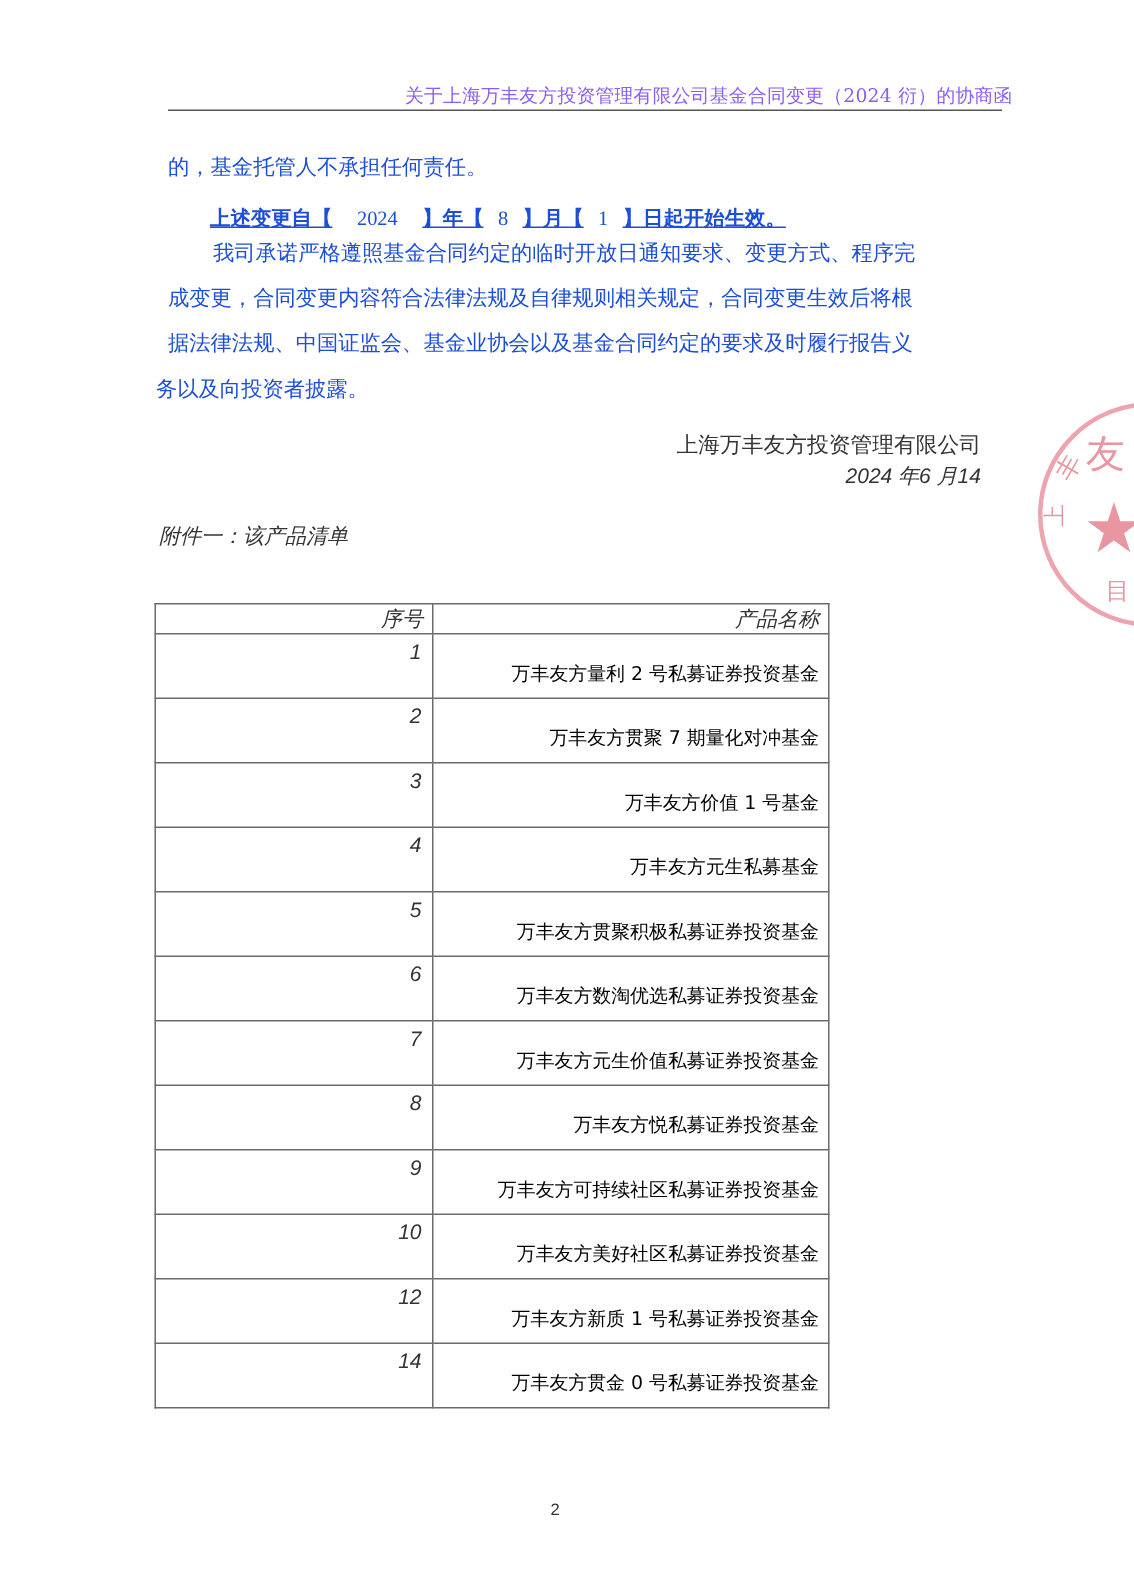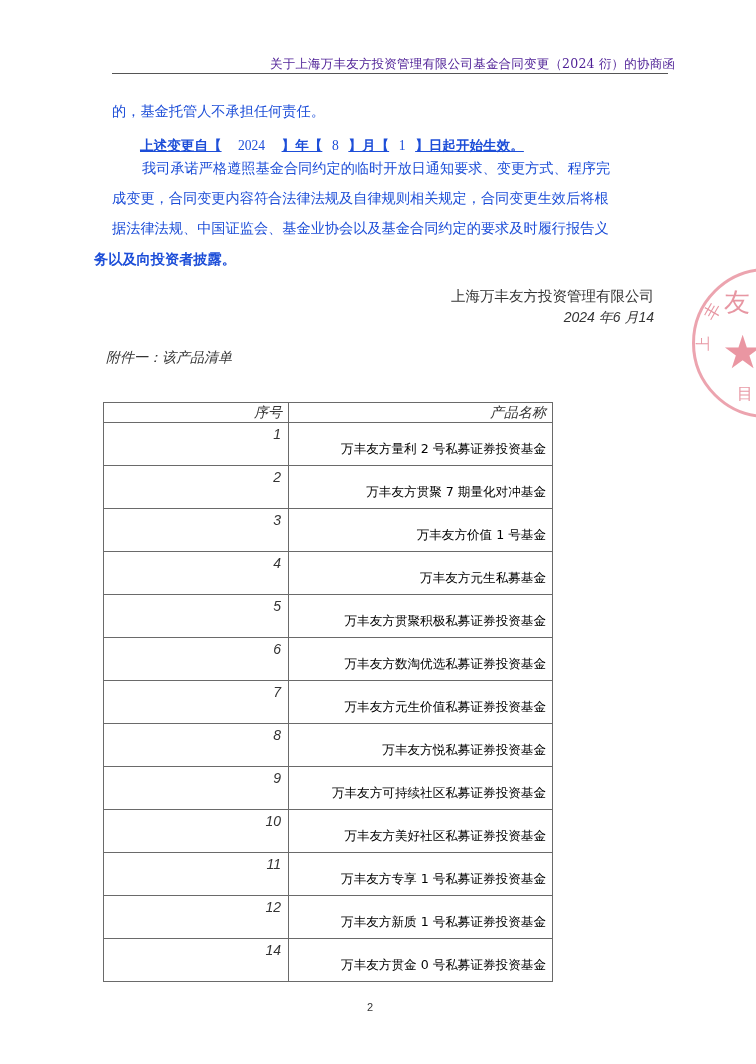--- a/index.html
+++ b/index.html
@@ -1,19 +1,19 @@
 <!DOCTYPE html>
 <html><head>
 <meta charset="utf-8">
 <style>
   html, body { margin:0; padding:0; background:#ffffff; }
   body { width:756px; height:1064px; position:relative; overflow:hidden;
          font-family: "DejaVu Serif", "Liberation Serif", serif; color:#2a2a2a; }
   .header-text { position:absolute; left:270px; top:56px; width:397px; text-align:left;
-                 font-size:12.5px; color:#4c1d95; white-space:nowrap; letter-spacing:0.2px; }
+                 font-size:12.5px; color:#8b5cf6; white-space:nowrap; letter-spacing:0.2px; }
   .header-rule { position:absolute; left:112px; top:73px; width:556px; height:0;
                  border-top:1.3px solid #555; }
   .para { position:absolute; font-size:14.2px; white-space:nowrap; color:#1d4ed8; }
   .bold { font-family: "DejaVu Sans", "Liberation Sans", sans-serif; font-weight:bold; font-size:13.6px;text-decoration:underline; }
   .sig { position:absolute; right:102px; text-align:right; white-space:nowrap; }
   .sig-company { top:287px; font-size:14.5px; color:#333; }
   .sig-date { top:309px; font-size:14px; font-style:italic; color:#333;
               font-family:"Liberation Sans", sans-serif; }
   .attach-title { position:absolute; left:106px; top:349px; font-size:14px; font-style:italic; color:#333; }
   table.products { position:absolute; left:103px; top:370px; width:450px; border-collapse:collapse;margin-top:32px; }
@@ -43,21 +43,21 @@
 
 <div class="para" style="left:112px; top:102px;">的，基金托管人不承担任何责任。</div>
 
 <div class="para bold" style="left:140px; top:137px;">
   <span>上述变更自【</span><span style="display:inline-block;width:60px;text-align:center;font-weight:normal;font-family:'Liberation Serif',serif;">2024</span><span>】年【</span><span style="display:inline-block;width:26px;text-align:center;font-weight:normal;font-family:'Liberation Serif',serif;">8</span><span>】月【</span><span style="display:inline-block;width:26px;text-align:center;font-weight:normal;font-family:'Liberation Serif',serif;">1</span><span>】日起开始生效。</span>
 </div>
 
 <div class="para" style="left:142px; top:159px;">我司承诺严格遵照基金合同约定的临时开放日通知要求、变更方式、程序完</div>
 <div class="para" style="left:112px; top:189px;">成变更，合同变更内容符合法律法规及自律规则相关规定，合同变更生效后将根</div>
 <div class="para" style="left:112px; top:219px;">据法律法规、中国证监会、基金业协会以及基金合同约定的要求及时履行报告义</div>
-<div class="para" style="left:94px; top:250px;font-weight:bold;">务以及向投资者披露。</div>
+<div class="para" style="left:104px; top:250px;">务以及向投资者披露。</div>
 
 <div class="sig sig-company">上海万丰友方投资管理有限公司</div>
 <div class="sig sig-date">2024 年6 月14</div>
 
 <div>
   <div class="seal"></div>
   <span class="seal-text" style="left:724px; top:285px;">友</span>
   <span class="seal-text" style="left:704px; top:300px; font-size:17px; transform:rotate(-60deg);">丰</span>
   <span class="seal-text" style="left:696px; top:334px; font-size:15px; transform:rotate(-90deg);">上</span>
   <span class="seal-star">★</span>
@@ -128,26 +128,20 @@
           <span>万丰友方可持续社区私募证券投资基金</span>
         </td>
       </tr>
     <tr>
         <td class="no-cell">10</td>
         <td class="name-cell">
           <span>万丰友方美好社区私募证券投资基金</span>
         </td>
       </tr>
     <tr>
-        <td class="no-cell">11</td>
-        <td class="name-cell">
-          <span>万丰友方专享 1 号私募证券投资基金</span>
-        </td>
-      </tr>
-    <tr>
         <td class="no-cell">12</td>
         <td class="name-cell">
           <span>万丰友方新质 1 号私募证券投资基金</span>
         </td>
       </tr>
     <tr>
         <td class="no-cell">14</td>
         <td class="name-cell">
           <span>万丰友方贯金 0 号私募证券投资基金</span>
         </td>

